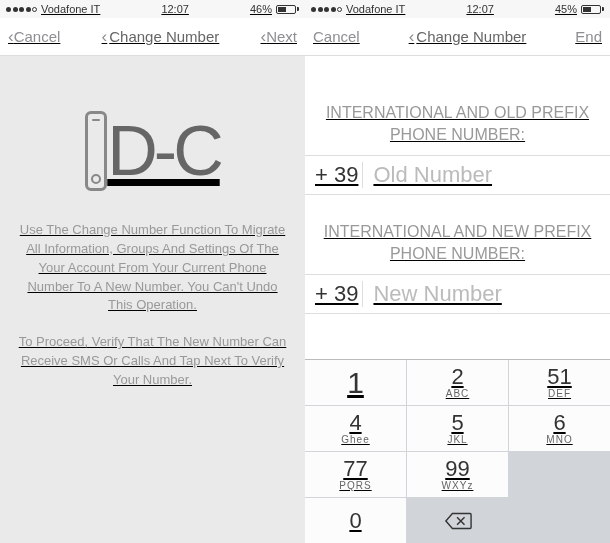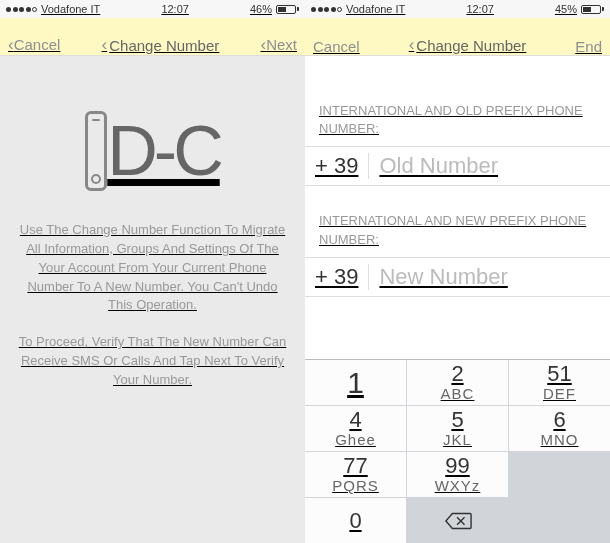--- a/index.html
+++ b/index.html
@@ -39,24 +39,24 @@
     .signal-dot.empty { background: transparent; border: 0.8px solid #333; }
     .battery { display: flex; align-items: center; gap: 1px; }
     .battery-body { width: 20px; height: 9px; border: 1px solid #333; border-radius: 2px; position: relative; }
     .battery-fill { position: absolute; left: 1px; top: 1px; bottom: 1px; background: #333; }
     .battery-cap { width: 2px; height: 4px; background: #333; border-radius: 0 1px 1px 0; }
 
     
     .nav-bar {
       height: 38px;
       display: flex;
-      align-items: flex-end;
+      align-items: center;
       justify-content: space-between;
       padding: 0 8px;
-      background: #fef9c3;
+      background: #ffffff;
       border-bottom: 1px solid #ddd;
       font-size: 15px;
     }
     .nav-btn { color: #8e8e93; font-weight: 300; }
     .nav-title { color: #666; font-weight: 400; display: flex; align-items: center; gap: 2px; }
     .chev { font-size: 17px; color: #8e8e93; }
 
     
     .left-body {
       flex: 1;
@@ -98,35 +98,36 @@
       line-height: 1.45;
       padding: 0 16px;
       margin-bottom: 18px;
     }
 
     
     .right-body { flex: 1; display: flex; flex-direction: column; }
     .field-block { padding-top: 46px; }
     .field-block.second { padding-top: 26px; }
     .field-label {
-      font-size: 13px;
+      text-align: center;
+      font-size: 16px;
       color: #999;
       line-height: 1.4;
       padding: 0 14px 8px;
     }
     .field-row {
       display: flex;
       align-items: center;
       border-top: 1px solid #ddd;
       border-bottom: 1px solid #ddd;
       background: #fff;
       font-size: 22px;
       padding: 6px 10px;
     }
-    .prefix { color: #333; padding-right: 10px; border-right: 1px solid #ddd; white-space: nowrap; }
+    .prefix { color: #333; padding-right: 4px; border-right: 1px solid #ddd; white-space: nowrap; }
     .placeholder { color: #bbb; padding-left: 10px; flex: 1; }
 
     
     .keypad {
       margin-top: auto;
       display: grid;
       grid-template-columns: repeat(3, 1fr);
       background: #d1d4d9;
       gap: 1px;
       border-top: 1px solid #bbb;
@@ -134,21 +135,21 @@
     .key {
       background: #fcfcfd;
       height: 45px;
       display: flex;
       flex-direction: column;
       align-items: center;
       justify-content: center;
     }
     .key.gray { background: #d1d4d9; }
     .key-digit { font-size: 22px; color: #333; line-height: 1; }
-    .key-letters { font-size: 15px; color: #666; letter-spacing: 1px; }
+    .key-letters { font-size: 10px; color: #666; letter-spacing: 1px; }
     .key-one .key-digit { font-size: 30px; font-weight: 300; }
     .backspace-svg { width: 28px; height: 20px; }
   </style>
 </head>
 <body>
 
 <div class="screen screen-left">
   <div class="status-bar">
     <div class="status-left">
       <span class="signal-dots">

